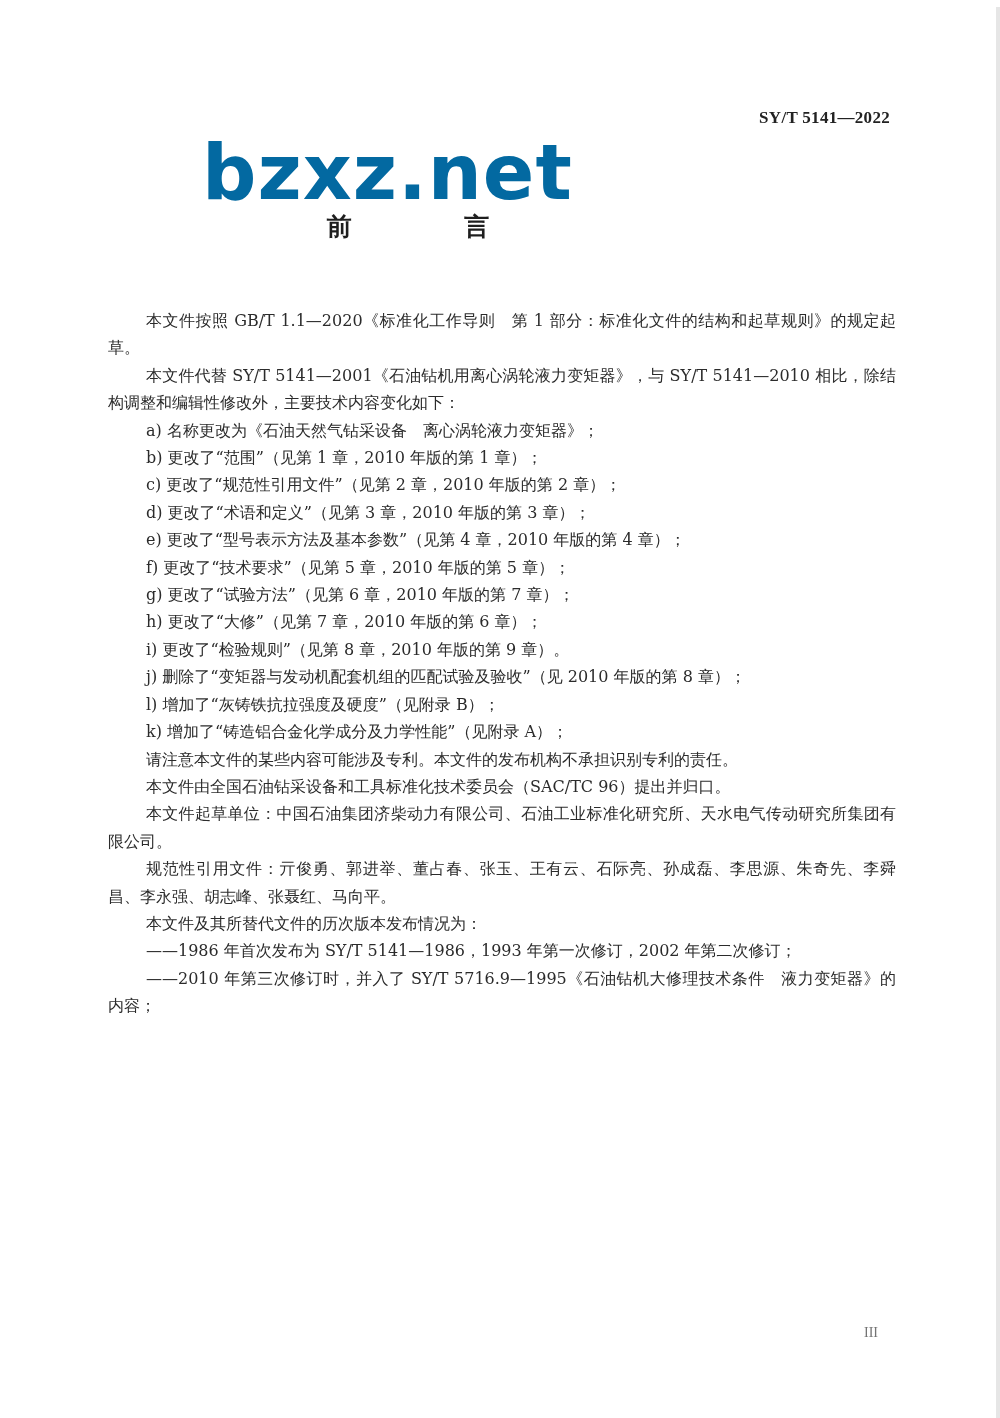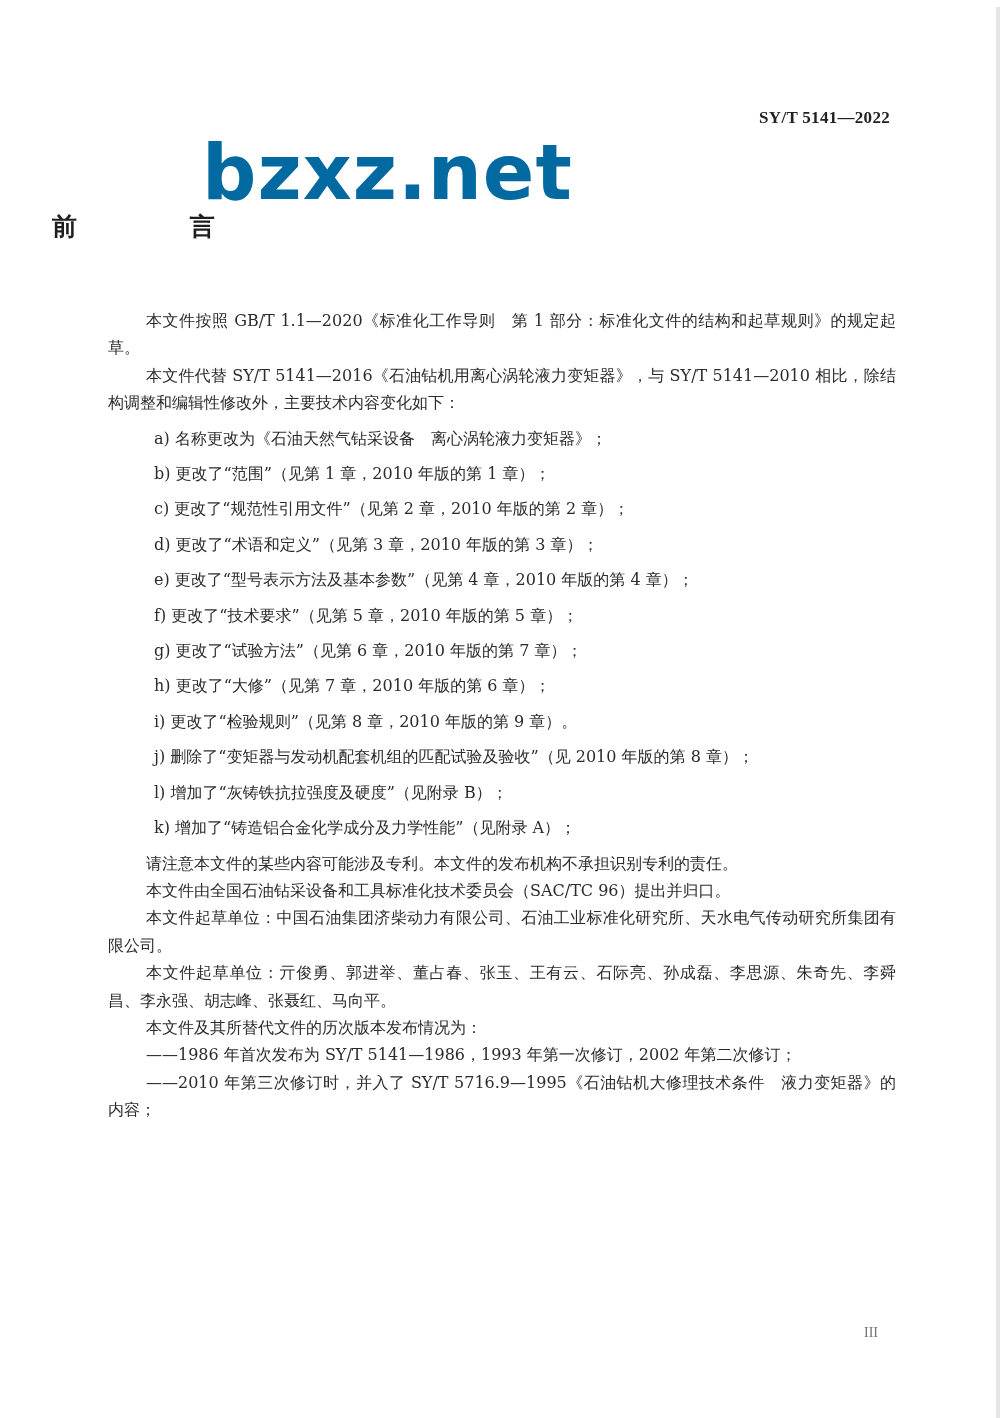--- a/index.html
+++ b/index.html
@@ -45,21 +45,21 @@
       letter-spacing: 1px;
       color: #0369a1;
       line-height: 1;
       user-select: none;
     }
     .title {
       position: absolute;
       left: 0;
       width: 816px;
       top: 203px;
-      text-align: left;
+      text-align: center;
       font-family: "DejaVu Sans", "Liberation Sans", sans-serif;
       font-weight: bold;
       font-size: 25px;
       color: #1e1e1e;
       letter-spacing: 52px;
       text-indent: 52px;
     }
     .body-text {
       position: absolute;
       left: 108px;
@@ -68,21 +68,21 @@
       font-size: 16px;
       line-height: 27.4px;
       color: #2b2b2b;
     }
     .para {
       margin: 0;
       text-indent: 38px;
       text-align: justify;
     }
     .list-item {
-      margin: 8px;
+      margin: 0;
       padding-left: 38px;
     }
     .dash-item {
       margin: 0;
       text-indent: 38px;
       text-align: justify;
     }
     .page-number {
       position: absolute;
       top: 1318px;
@@ -98,41 +98,41 @@
 <div class="page">
 
   <div class="doc-code">SY/T 5141—2022</div>
 
   <div class="watermark">bzxz.net</div>
 
   <div class="title">前 言</div>
 
   <div class="body-text">
     <p class="para">本文件按照 GB/T 1.1—2020《标准化工作导则　第 1 部分：标准化文件的结构和起草规则》的规定起草。</p>
-    <p class="para">本文件代替 SY/T 5141—2016《石油钻机用离心涡轮液力变矩器》，与 SY/T 5141—2010 相比，除结构调整和编辑性修改外，主要技术内容变化如下：</p>
+    <p class="para">本文件代替 SY/T 5141—2001《石油钻机用离心涡轮液力变矩器》，与 SY/T 5141—2010 相比，除结构调整和编辑性修改外，主要技术内容变化如下：</p>
 
     <div>
       <p class="list-item"><span>a)</span> <span>名称更改为《石油天然气钻采设备　离心涡轮液力变矩器》；</span></p>
       <p class="list-item"><span>b)</span> <span>更改了“范围”（见第 1 章，2010 年版的第 1 章）；</span></p>
       <p class="list-item"><span>c)</span> <span>更改了“规范性引用文件”（见第 2 章，2010 年版的第 2 章）；</span></p>
       <p class="list-item"><span>d)</span> <span>更改了“术语和定义”（见第 3 章，2010 年版的第 3 章）；</span></p>
       <p class="list-item"><span>e)</span> <span>更改了“型号表示方法及基本参数”（见第 4 章，2010 年版的第 4 章）；</span></p>
       <p class="list-item"><span>f)</span> <span>更改了“技术要求”（见第 5 章，2010 年版的第 5 章）；</span></p>
       <p class="list-item"><span>g)</span> <span>更改了“试验方法”（见第 6 章，2010 年版的第 7 章）；</span></p>
       <p class="list-item"><span>h)</span> <span>更改了“大修”（见第 7 章，2010 年版的第 6 章）；</span></p>
       <p class="list-item"><span>i)</span> <span>更改了“检验规则”（见第 8 章，2010 年版的第 9 章）。</span></p>
       <p class="list-item"><span>j)</span> <span>删除了“变矩器与发动机配套机组的匹配试验及验收”（见 2010 年版的第 8 章）；</span></p>
       <p class="list-item"><span>l)</span> <span>增加了“灰铸铁抗拉强度及硬度”（见附录 B）；</span></p>
       <p class="list-item"><span>k)</span> <span>增加了“铸造铝合金化学成分及力学性能”（见附录 A）；</span></p>
     </div>
 
     <p class="para">请注意本文件的某些内容可能涉及专利。本文件的发布机构不承担识别专利的责任。</p>
     <p class="para">本文件由全国石油钻采设备和工具标准化技术委员会（SAC/TC 96）提出并归口。</p>
     <p class="para">本文件起草单位：中国石油集团济柴动力有限公司、石油工业标准化研究所、天水电气传动研究所集团有限公司。</p>
-    <p class="para">本文件起草单位：亓俊勇、郭进举、董占春、张玉、王有云、石际亮、孙成磊、李思源、朱奇先、李舜昌、李永强、胡志峰、张聂红、马向平。</p>
+    <p class="para">规范性引用文件：亓俊勇、郭进举、董占春、张玉、王有云、石际亮、孙成磊、李思源、朱奇先、李舜昌、李永强、胡志峰、张聂红、马向平。</p>
     <p class="para">本文件及其所替代文件的历次版本发布情况为：</p>
 
     <div>
       <p class="dash-item">——1986 年首次发布为 SY/T 5141—1986，1993 年第一次修订，2002 年第二次修订；</p>
       <p class="dash-item">——2010 年第三次修订时，并入了 SY/T 5716.9—1995《石油钻机大修理技术条件　液力变矩器》的内容；</p>
     </div>
   </div>
 
   <div class="page-number">III</div>
 </div>

